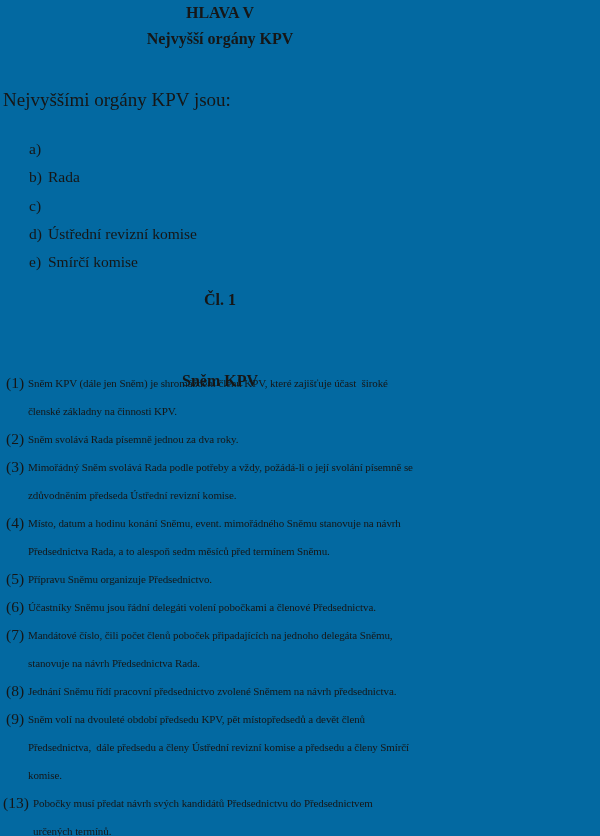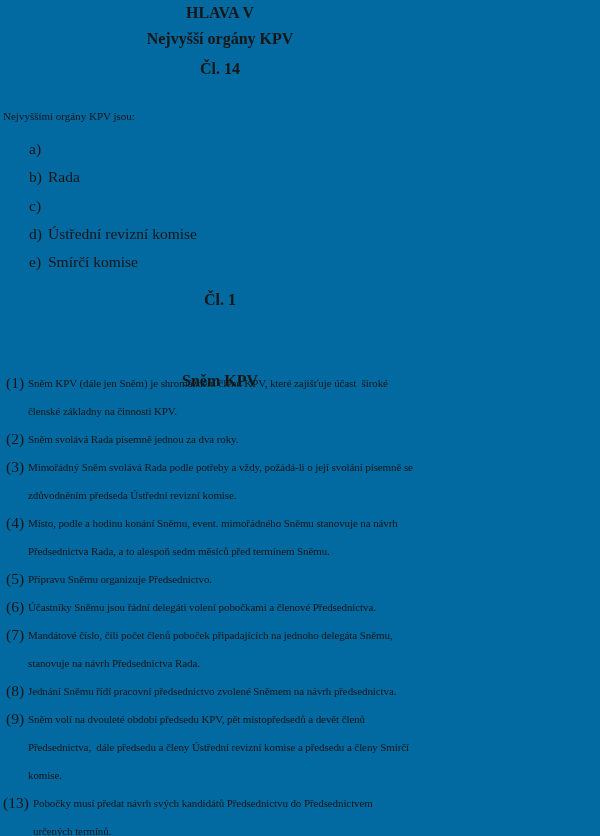--- a/index.html
+++ b/index.html
@@ -27,22 +27,22 @@
     white-space: pre;
   }
   .h-hlava  { top: 3px;   }
   .h-organy { top: 29px;  }
   .h-cl14   { top: 59px;  }
   .h-cl15   { top: 290px; }
   .h-snem   { top: 327px; margin-top: 44px; }
   .intro {
     position: absolute;
     left: 3px;
-    top: 106px;
-    font-size: 11px;
+    top: 90px;
+    font-size: 19px;
     line-height: 20px;
     white-space: pre;
   }
   .letter-list {
     position: absolute;
     left: 0;
     top: 135px;
     right: 0;
   }
   .letter-item {
@@ -88,21 +88,20 @@
     letter-spacing: -0.1px;
   }
 </style>
 </head>
 <body>
 
 <div class="page">
 
   <div class="center-head h-hlava">HLAVA V</div>
   <div class="center-head h-organy">Nejvyšší orgány KPV</div>
-  <div class="center-head h-cl14">Čl. 14</div>
 
   <div class="intro">Nejvyššími orgány KPV jsou:</div>
 
   <div class="letter-list">
     <div class="letter-item">
       <span class="letter-label">a)</span>
     </div>
     <div class="letter-item">
       <span class="letter-label">b)</span>
       <span class="letter-text">Rada</span>
@@ -133,21 +132,21 @@
       <span class="num">(2)</span>
       <div class="ptext">Sněm svolává Rada písemně jednou za dva roky.</div>
     </div>
     <div class="para">
       <span class="num">(3)</span>
       <div class="ptext">Mimořádný Sněm svolává Rada podle potřeby a vždy, požádá-li o její svolání písemně se
 zdůvodněním předseda Ústřední revizní komise.</div>
     </div>
     <div class="para">
       <span class="num">(4)</span>
-      <div class="ptext">Místo, podle a hodinu konání Sněmu, event. mimořádného Sněmu stanovuje na návrh
+      <div class="ptext">Místo, datum a hodinu konání Sněmu, event. mimořádného Sněmu stanovuje na návrh
 Předsednictva Rada, a to alespoň sedm měsíců před termínem Sněmu.</div>
     </div>
     <div class="para">
       <span class="num">(5)</span>
       <div class="ptext">Přípravu Sněmu organizuje Předsednictvo.</div>
     </div>
     <div class="para">
       <span class="num">(6)</span>
       <div class="ptext">Účastníky Sněmu jsou řádní delegáti volení pobočkami a členové Předsednictva.</div>
     </div>

